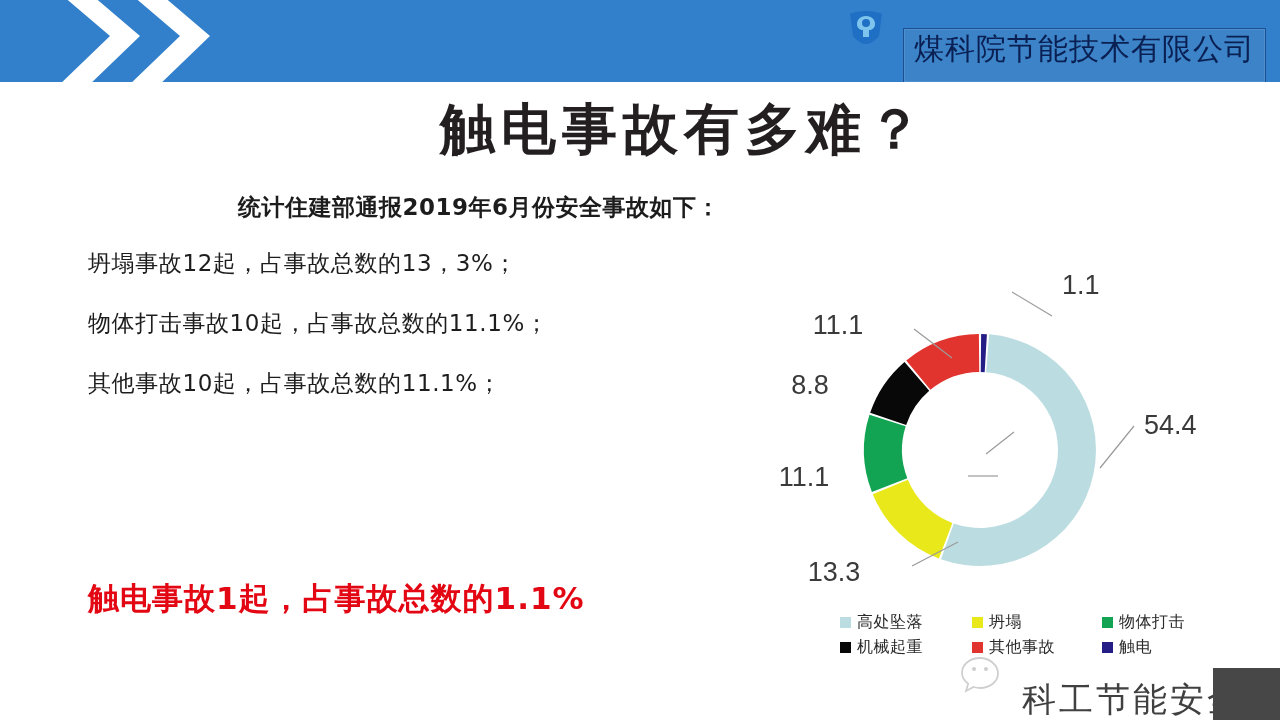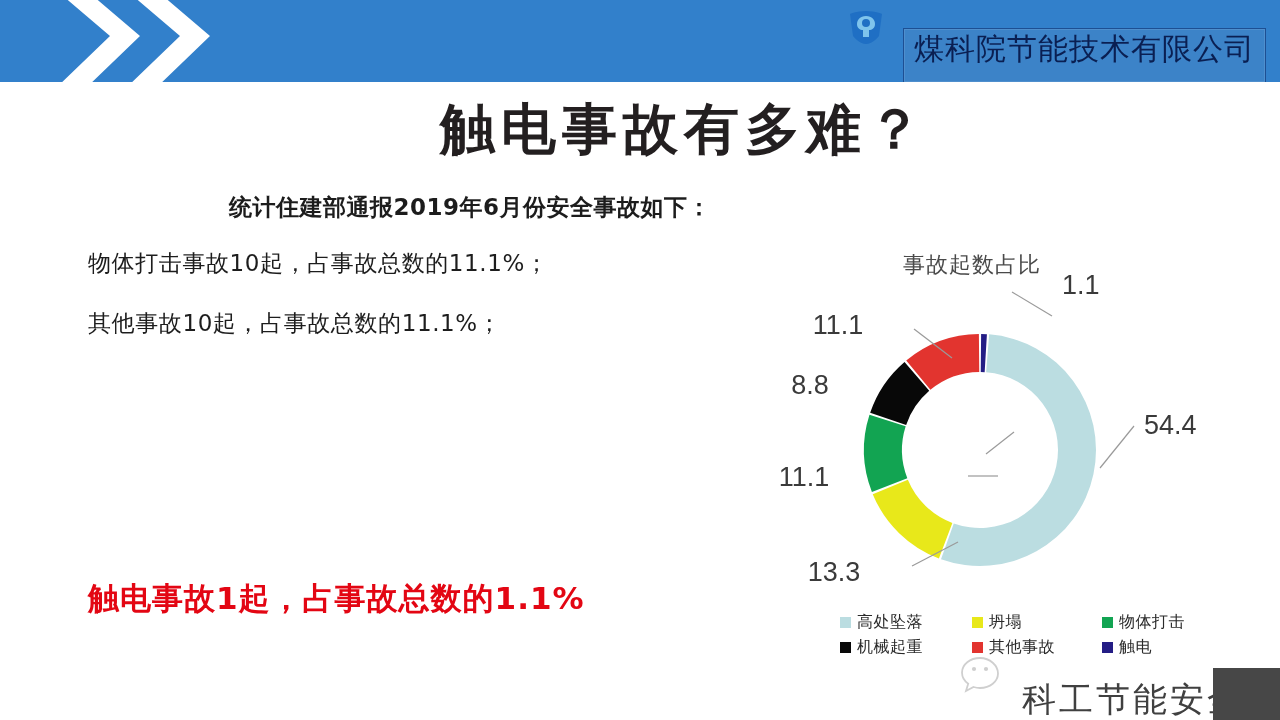--- a/index.html
+++ b/index.html
@@ -90,20 +90,21 @@
     left: 0;
     top: 192px;
     width: 940px;
     text-align: center;
     font-size: 23px;
     font-weight: bold;
     color: #1c1c1c;
     letter-spacing: 0.5px;
     font-family: "DejaVu Sans", sans-serif;
     white-space: nowrap;
+    padding-left: 9px;
   }
 
   
   .stat-list {
     position: absolute;
     left: 88px;
     top: 248px;
     width: 640px;
   }
   .stat-line {
@@ -244,28 +245,28 @@
     <div class="company-box">
       <div class="company-name">煤科院节能技术有限公司</div>
     </div>
   </div>
 </div>
 
 <div class="main-title">触电事故有多难？</div>
 <div class="subtitle">统计住建部通报2019年6月份安全事故如下：</div>
 
 <div class="stat-list">
+  <div class="stat-line">坍塌事故12起，占事故总数的13，3%；</div>
   <div class="stat-line">物体打击事故10起，占事故总数的11.1%；</div>
   <div class="stat-line">其他事故10起，占事故总数的11.1%；</div>
 </div>
 
 <div class="highlight-line">触电事故1起，占事故总数的1.1%</div>
 
 <div class="chart-area">
-  <div class="chart-title">事故起数占比</div>
 
   <svg class="donut-svg" width="518" height="440" viewBox="0 0 518 440">
     <g id="donut-slices">
         <path d="M219.1135029616384,98.00534447159032 A116,116 0 0 1 224.91578772251648,98.2063392055632 L222.65027105479558,136.13874532787872 A78,78 0 0 0 218.7487347500672,136.00359369641419 Z" fill="#241d85"></path>
         <path d="M227.1374553600203,98.36044401008955 A116,116 0 1 1 178.99150491381775,323.24439258429373 L191.770149855843,287.4574363928872 A78,78 0 1 0 224.1441510179447,136.24236752402572 Z" fill="#bbdde1"></path>
         <path d="M176.90148077248898,322.4753968294466 A116,116 0 0 1 110.73234011728223,258.1548314829259 L145.87174594093116,243.69031772127775 A78,78 0 0 0 190.36478879529432,286.9403530404899 Z" fill="#e8e81a"></path>
         <path d="M109.90444841267673,256.08742956076475 A116,116 0 0 1 107.47062523211201,178.79691329698818 L143.67852386297187,190.32895894107827 A78,78 0 0 0 145.31506013955848,242.30016815292802 Z" fill="#12a452"></path>
         <path d="M108.16680368535634,176.68151949356798 A116,116 0 0 1 142.5254407752032,125.91145982692959 L167.2498653488435,154.76805057328022 A78,78 0 0 0 144.1466438573948,188.90653896981297 Z" fill="#080808"></path>
         <path d="M144.2304244976378,124.47877497374556 A116,116 0 0 1 216.88649703836163,98.00534447159032 L217.25126524993283,136.00359369641419 A78,78 0 0 0 168.39631992082542,153.8046935168289 Z" fill="#e2342f"></path>
       </g>

